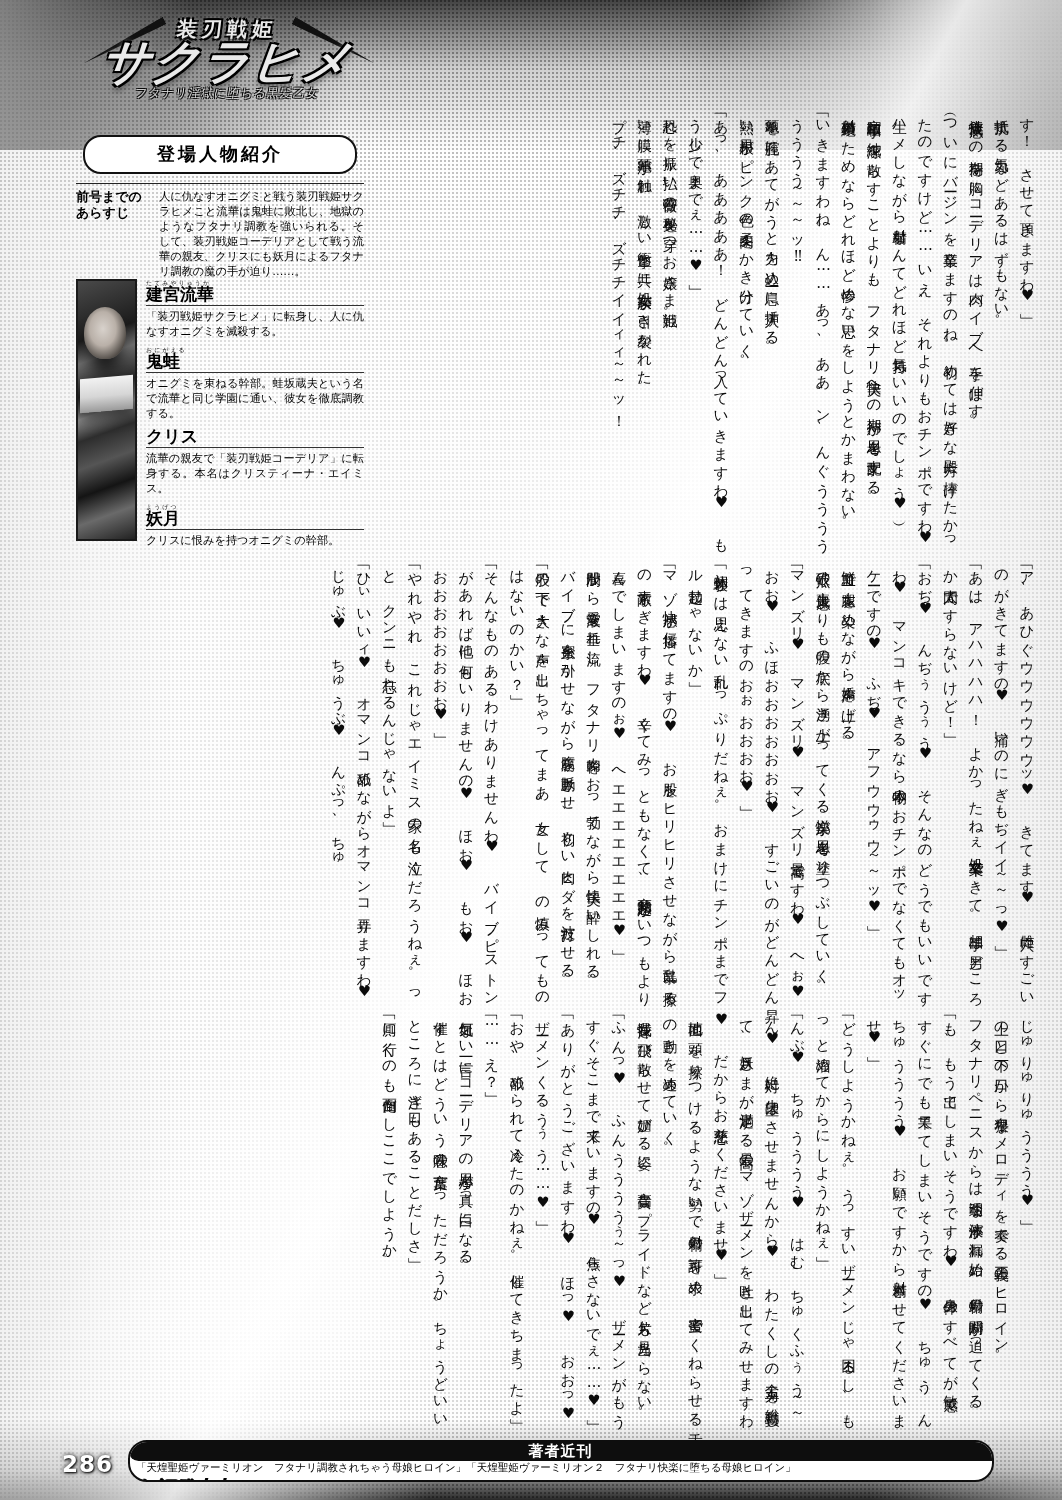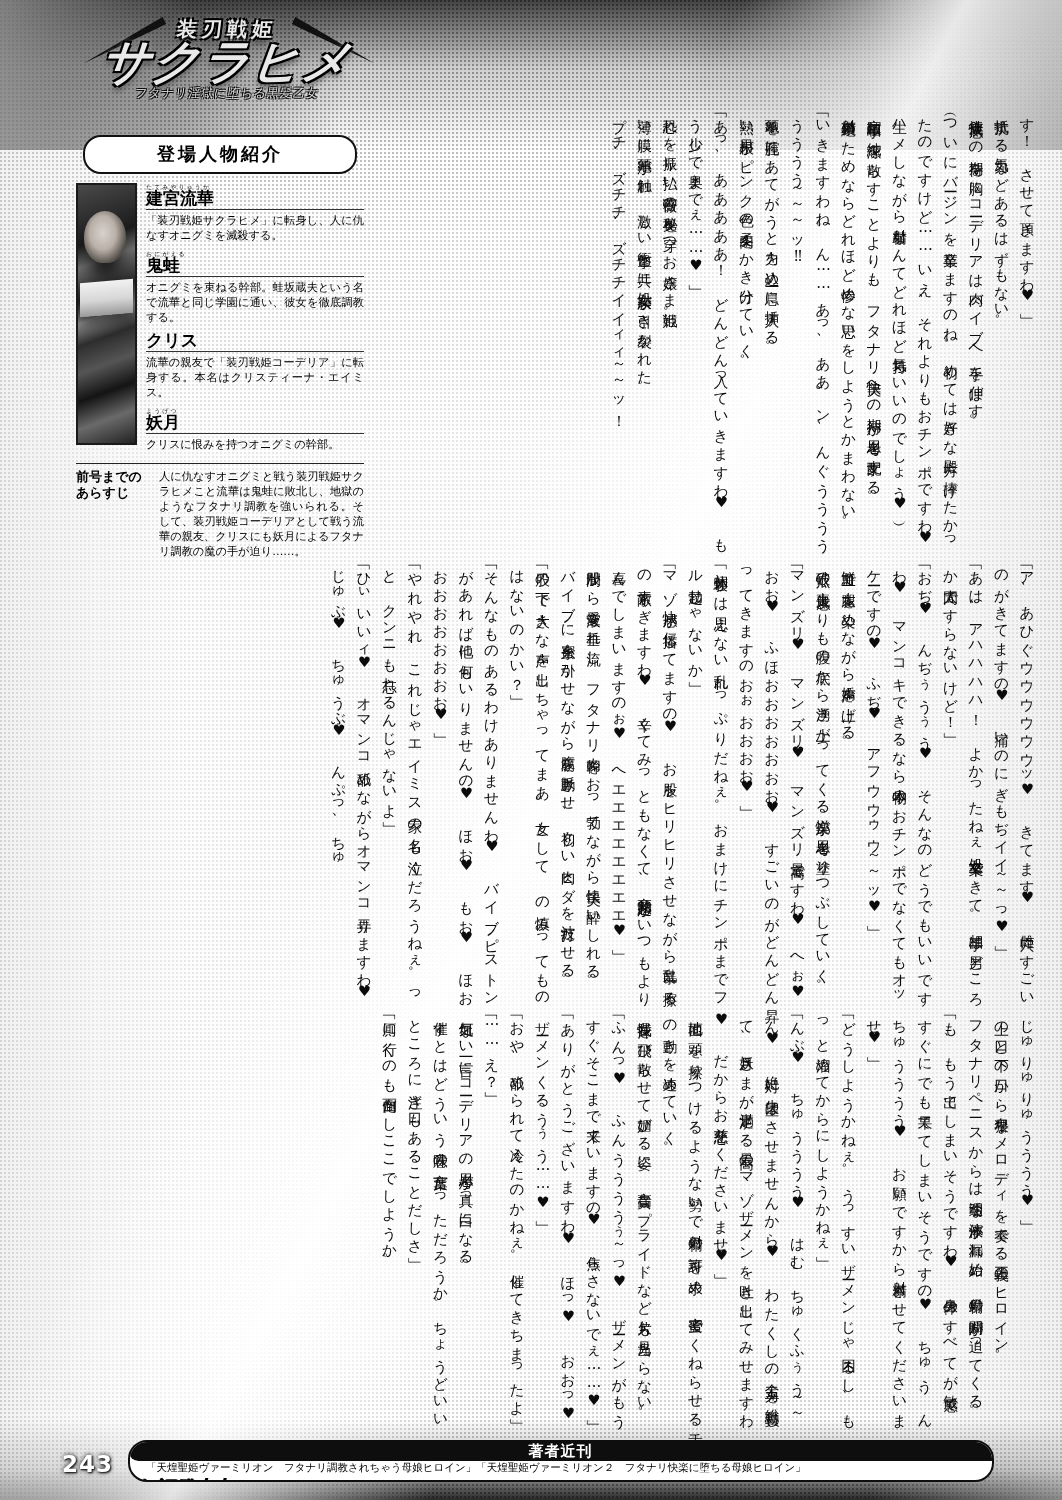--- a/index.html
+++ b/index.html
@@ -236,21 +236,21 @@
     font-weight:bold;font-size:15px;letter-spacing:1px;
     display:flex;align-items:center;justify-content:center;
     padding:0 9px;flex:none;
     border-radius:16px 0 0 16px;
     margin-left:-1px;
   }
   #footerTitles{
     flex:1;display:flex;align-items:center;
     font-family:"DejaVu Sans","Liberation Sans",sans-serif;
     font-size:10.5px;line-height:13.5px;color:#000;
-    padding:0 16px;letter-spacing:0px;
+    padding:0 6px;letter-spacing:0px;
   }
   #footerSale{
     flex:none;display:flex;align-items:center;padding:0 16px 0 6px;
     font-family:Liberation Mono, monospace;
     font-weight:bold;font-style:italic;font-size:19px;
     color:#000;letter-spacing:0px;
     text-shadow:1px 0 0 #000;
   }
 </style>
 </head>
@@ -272,20 +272,27 @@
     <div class="logo-spike" id="spikeR"></div>
     <div class="logo-main" id="logoSmall">装刃戦姫</div>
     <div class="logo-main" id="logoBig">サクラヒメ</div>
     <div id="logoSub">フタナリ淫獄に堕ちる黒髪乙女</div>
   </div>
 
   <div id="charBox">
 
     <div id="charHeader">登場人物紹介</div>
 
+    <div id="synopWrap">
+      <div id="synopInner">
+        <div id="synopLabel">前号までのあらすじ</div>
+        <div id="synopText">人に仇なすオニグミと戦う装刃戦姫サクラヒメこと流華は鬼蛙に敗北し、地獄のようなフタナリ調教を強いられる。そして、装刃戦姫コーデリアとして戦う流華の親友、クリスにも妖月によるフタナリ調教の魔の手が迫り……。</div>
+      </div>
+    </div>
+
     <div id="charBody">
 
       <div id="charThumb"></div>
 
       <div id="charText">
 
         <div class="char-entry">
           <div class="char-ruby">たてみやりゅうか</div>
           <div class="char-name">建宮流華</div>
           <div class="char-desc">「装刃戦姫サクラヒメ」に転身し、人に仇なすオニグミを滅殺する。</div>
@@ -302,27 +309,20 @@
           <div class="char-name">クリス</div>
           <div class="char-desc">流華の親友で「装刃戦姫コーデリア」に転身する。本名はクリスティーナ・エイミス。</div>
         </div>
 
         <div class="char-entry">
           <div class="char-ruby">ようげつ</div>
           <div class="char-name">妖月</div>
           <div class="char-desc">クリスに恨みを持つオニグミの幹部。</div>
         </div>
 
-      </div>
-    </div>
-
-    <div id="synopWrap">
-      <div id="synopInner">
-        <div id="synopLabel">前号までのあらすじ</div>
-        <div id="synopText">人に仇なすオニグミと戦う装刃戦姫サクラヒメこと流華は鬼蛙に敗北し、地獄のようなフタナリ調教を強いられる。そして、装刃戦姫コーデリアとして戦う流華の親友、クリスにも妖月によるフタナリ調教の魔の手が迫り……。</div>
       </div>
     </div>
 
   </div>
 
   <div class="vcol" id="blockA">す！　させて頂きますわ♥」
 抵抗する気力などあるはずもない。
 被虐快感への期待を胸にコーデリアは肉バイブへ手を伸ばす。
 （ついにバージンを卒業しますのね。初めては好きな殿方に捧げたかったのですけど……いえ、それよりもおチンポですわ♥　生ハメしながら射精なんてどれほど気持ちいいのでしょう♥）
 宿敵相手に純潔を散らすことよりも、フタナリ快美への期待が思考を支配する。
@@ -357,21 +357,21 @@
 地面に頭を擦りつけるような勢いで射精の許可を求め、蜜壺でくねらせる舌の動きを速めていく。
 我慢汁を飛び散らせて媚びる姿に、高貴なプライドなど欠片も見当たらない。
 「ふんっ♥　ふんううううぅ～っ♥　ザーメンがもうすぐそこまで来ていますの♥　焦らさないでぇ……♥」
 「ありがとうございますわ♥　ほっ♥　おおっ♥　ザーメンくるうぅう……♥」
 「おや、舐められて冷えたのかねぇ。催してきちまったよ」
 「……え？」
 何気ない一言にコーデリアの思考が真っ白になる。
 催すとはどういう意味の言葉だっただろうか。ちょうどいいところに注ぎ口もあることだしさ」
 「厠に行くのも面倒だしここでしようか。</div>
 
-  <div id="pageNum">243</div>
+  <div id="pageNum">286</div>
 
   <div id="footerBar">
     <div id="footerTag">著者近刊</div>
     <div id="footerTitles">「天煌聖姫ヴァーミリオン　フタナリ調教されちゃう母娘ヒロイン」「天煌聖姫ヴァーミリオン２　フタナリ快楽に堕ちる母娘ヒロイン」</div>
     <div id="footerSale">好評発売中！</div>
   </div>
 
 </div>
 
 </body></html>

